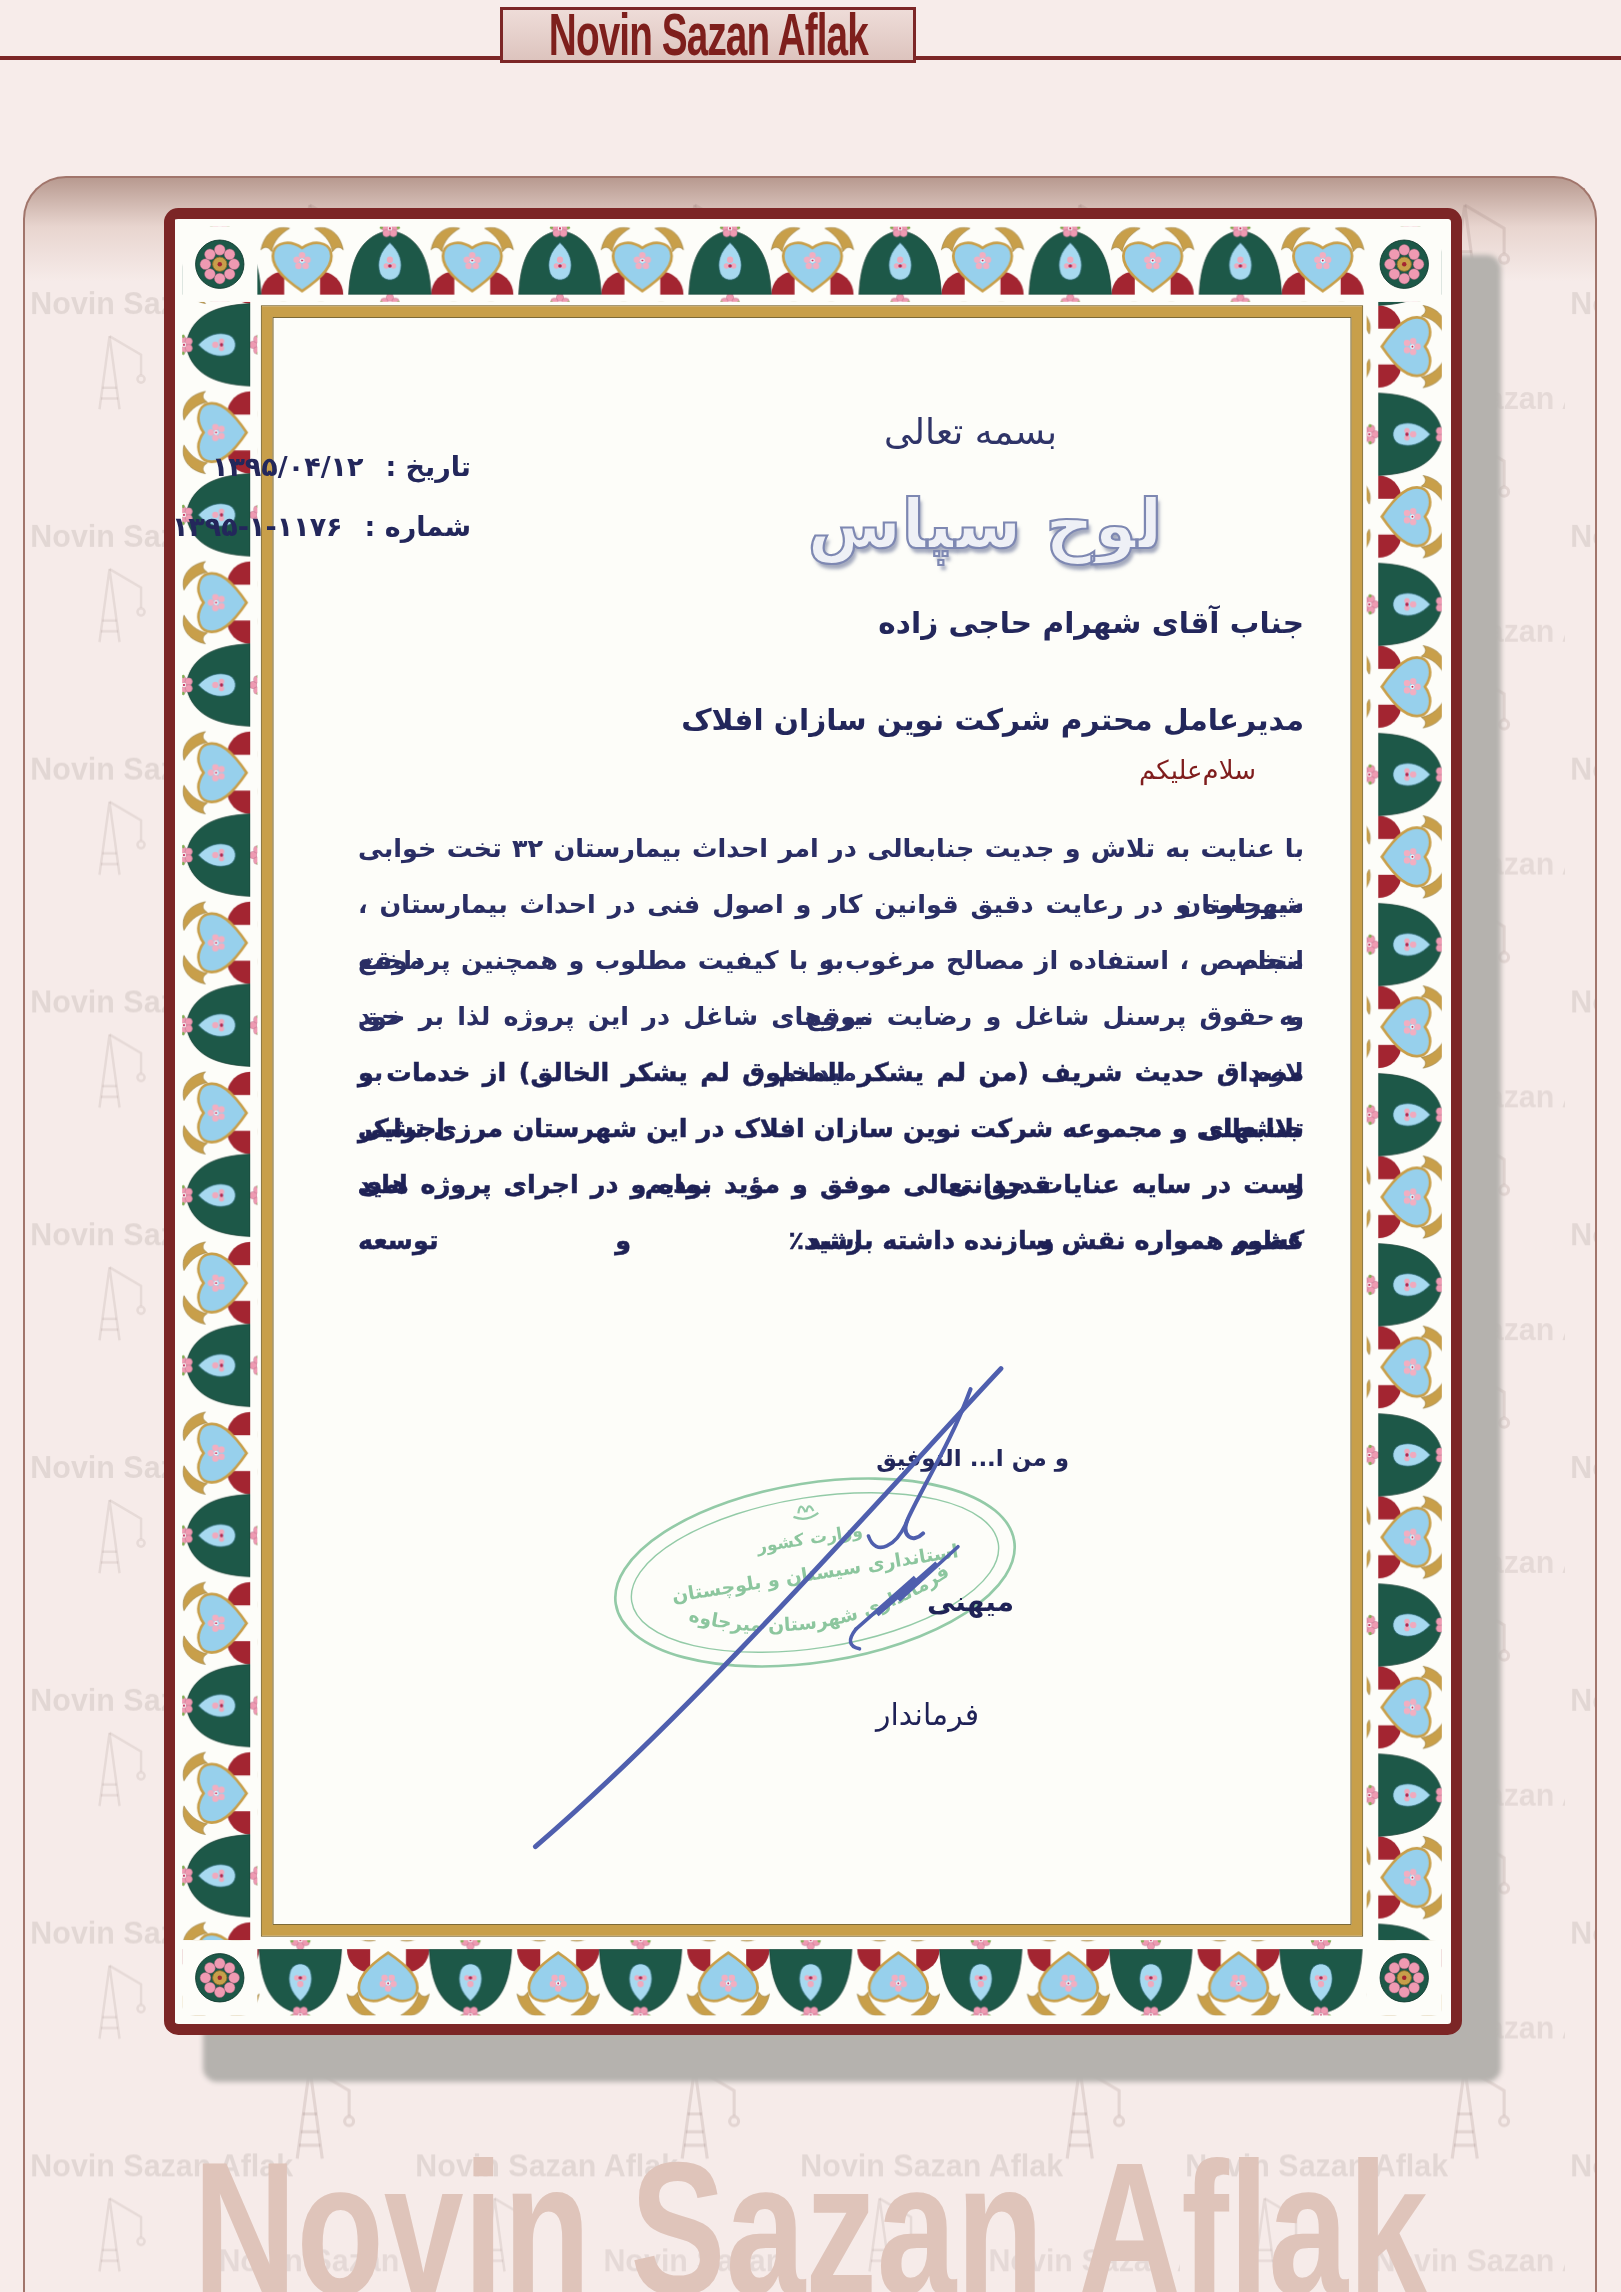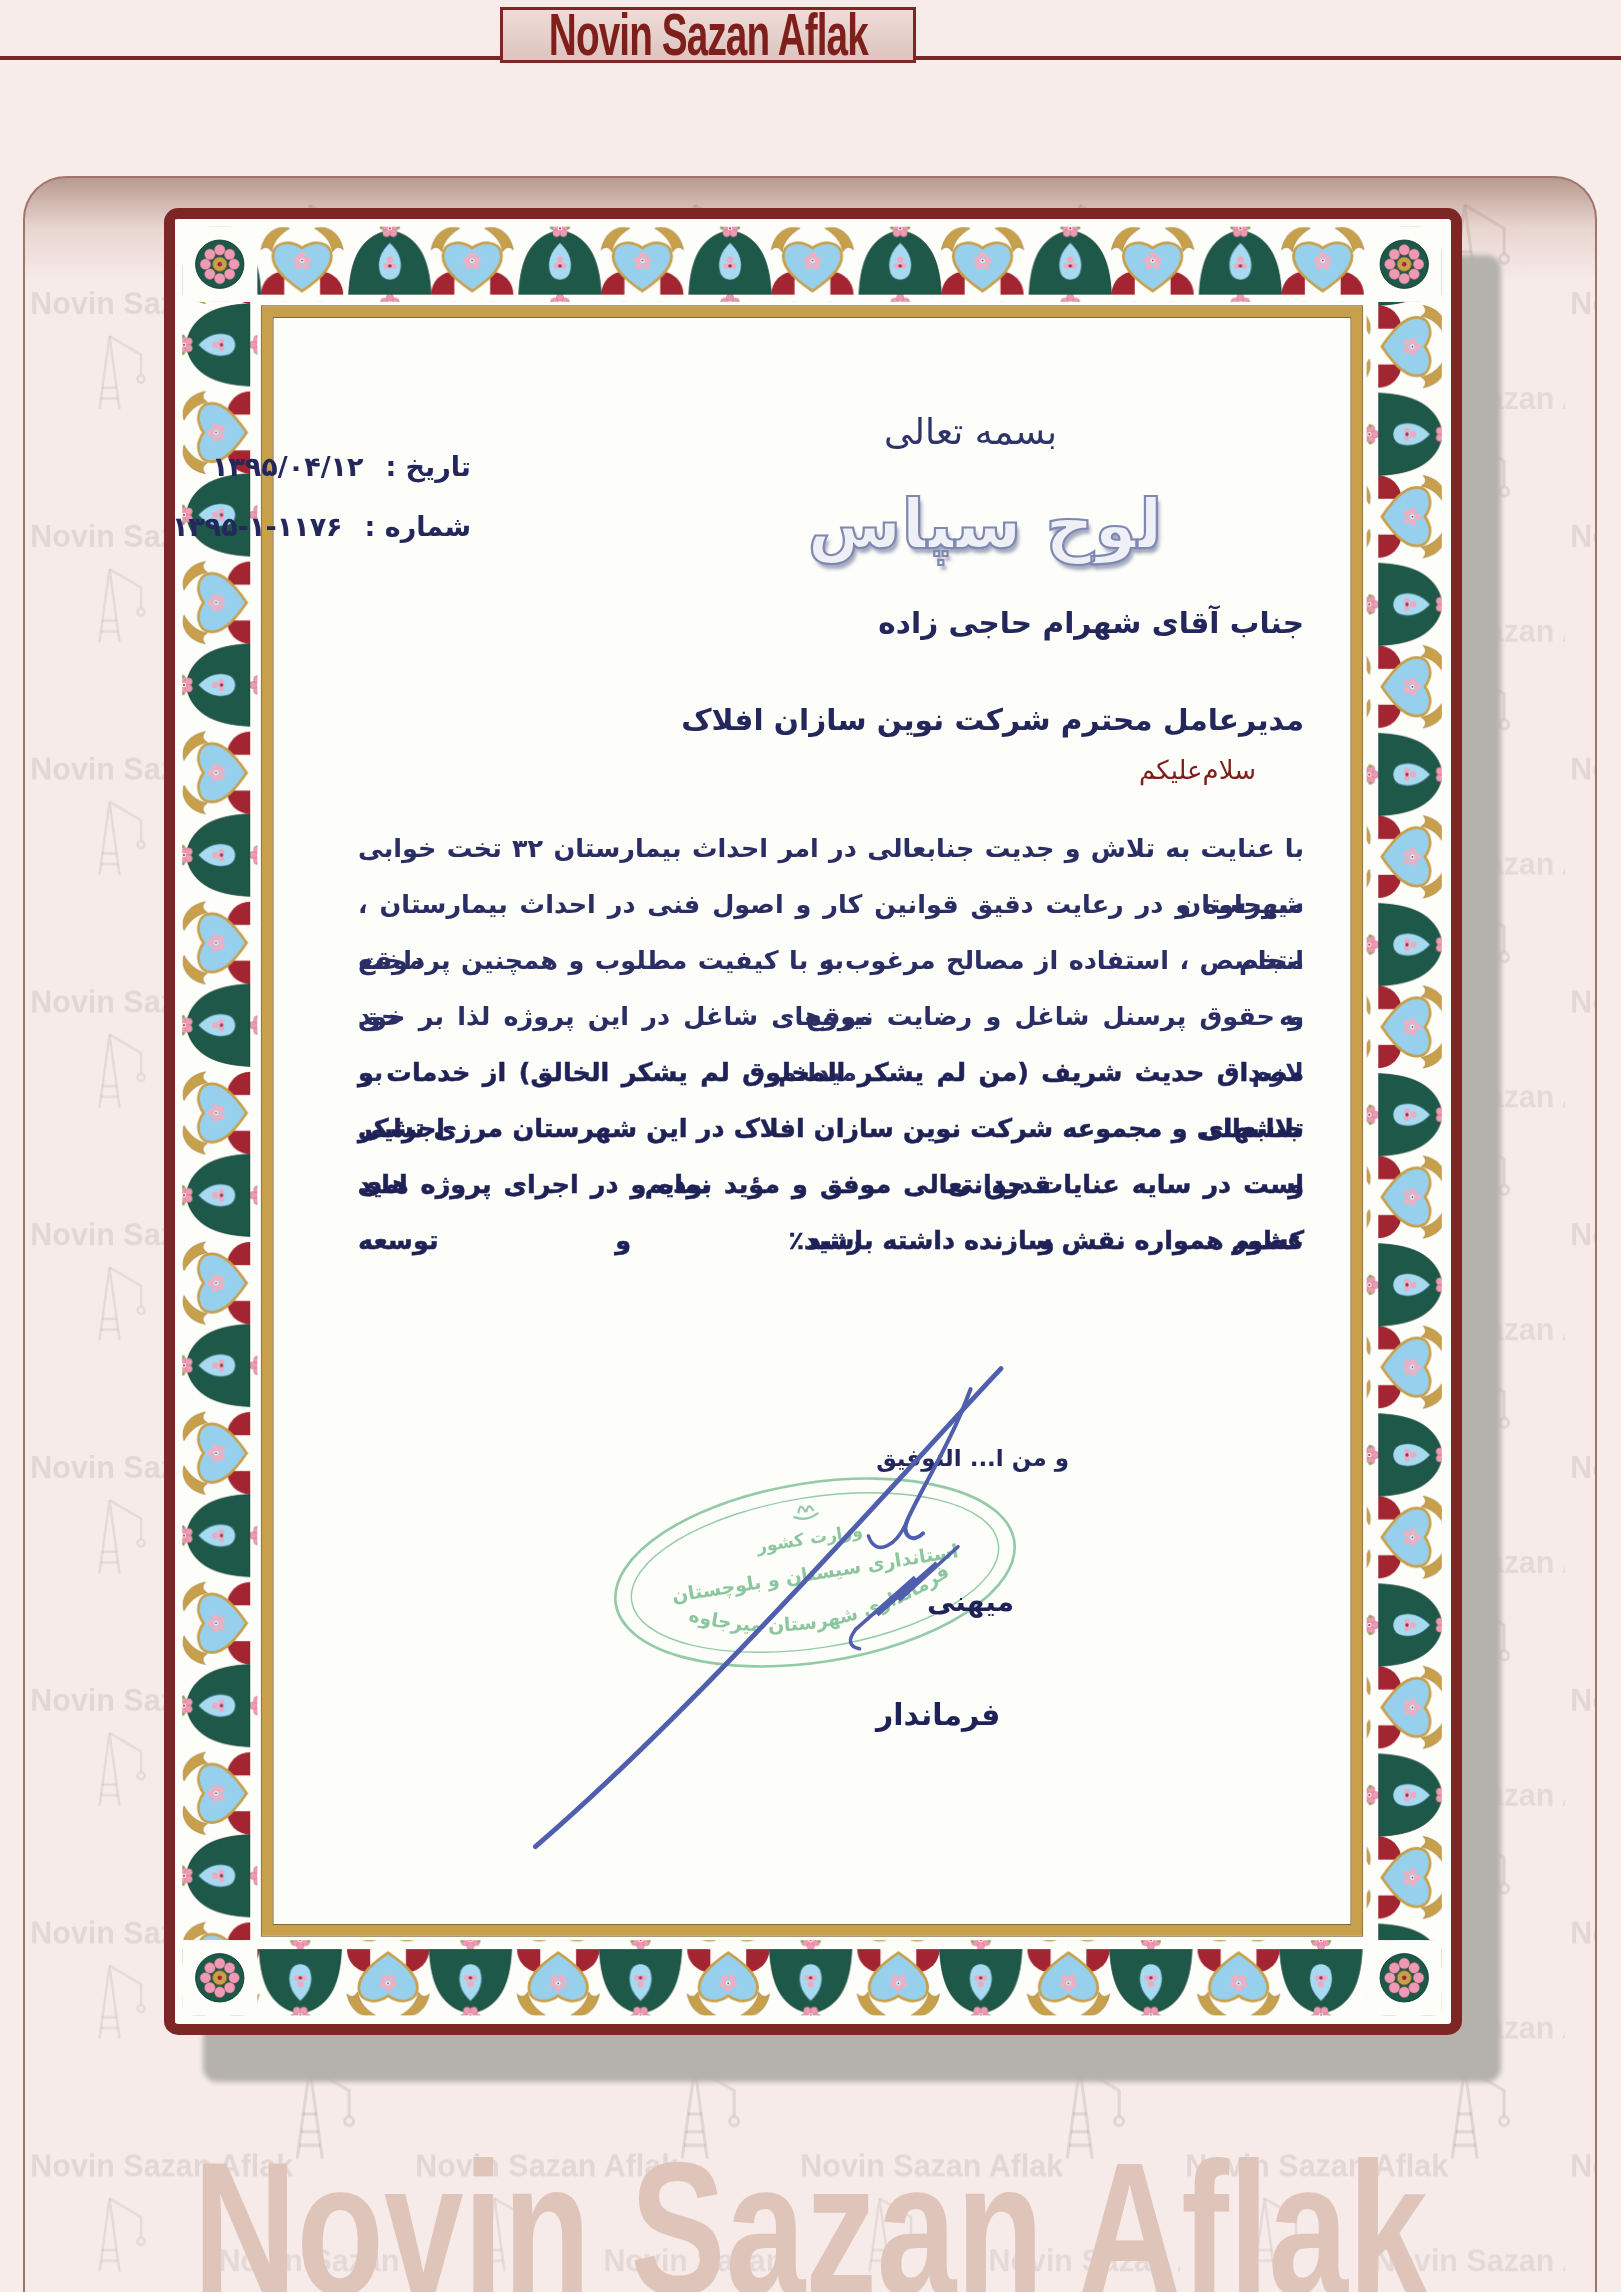--- a/index.html
+++ b/index.html
@@ -33,21 +33,21 @@
   .rcp{right:48px;white-space:nowrap;font-size:29.6px;font-weight:bold;color:#23275b;}
   .salutation{right:96px;top:437px;font-size:26px;color:#7f1d1d;margin-left:28px;}
 
   .body-block{left:84px;right:48px;top:502px;font-size:25.5px;font-weight:bold;line-height:56px;color:#2a2e64;}
   .bline{text-align:justify;text-align-last:justify;height:56px;}
   .bline.heavy{color:#1f2256;-webkit-text-stroke:0.5px #1f2256;}
   .bline.last{text-align-last:right;}
 
   .closing{right:283px;top:1127px;font-size:23px;font-weight:bold;white-space:nowrap;color:#23275b;}
   .signer-name{left:653px;top:1267px;font-size:28px;font-weight:bold;color:#1f2256;}
-  .signer-title{left:602px;top:1379px;font-size:30px;font-weight:bold;color:#1f2256;}
+  .signer-title{left:602px;top:1379px;font-size:30px;font-weight:normal;color:#1f2256;}
 
   
   .footer-wm{left:0;top:2121px;width:1621px;text-align:center;font-family:"Liberation Sans",sans-serif;
       font-weight:bold;font-size:143px;color:#dfc4ba;transform:scale(1.0,1.32);transform-origin:top center;
       letter-spacing:0px;white-space:nowrap;z-index:3;}
 </style>
 </head>
 <body>
 
 <div class="abs top-rule"></div>

